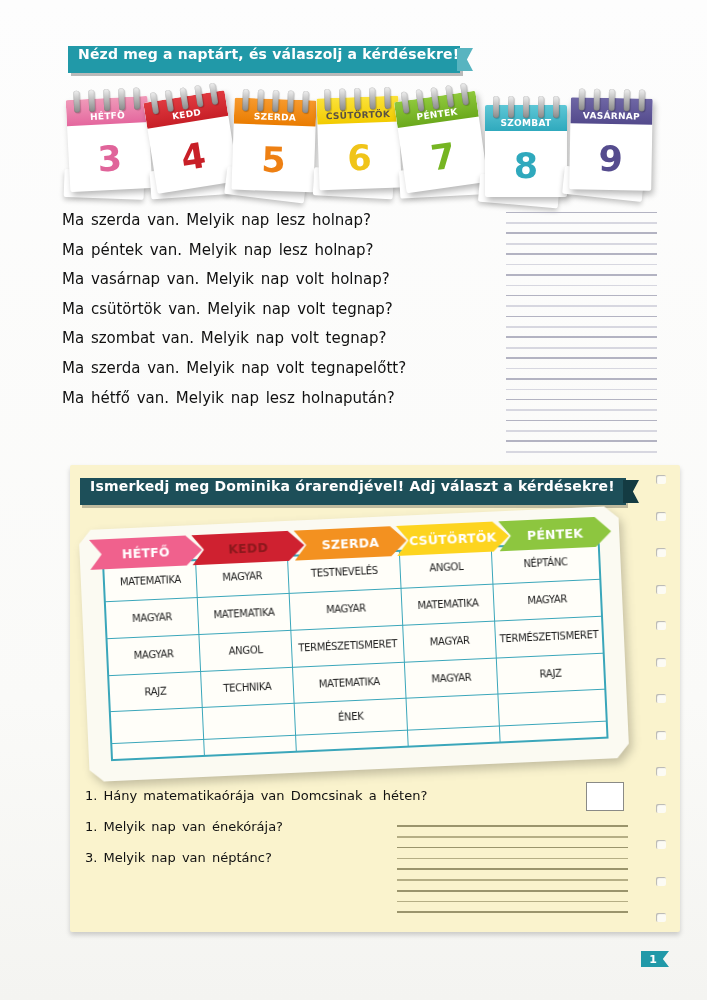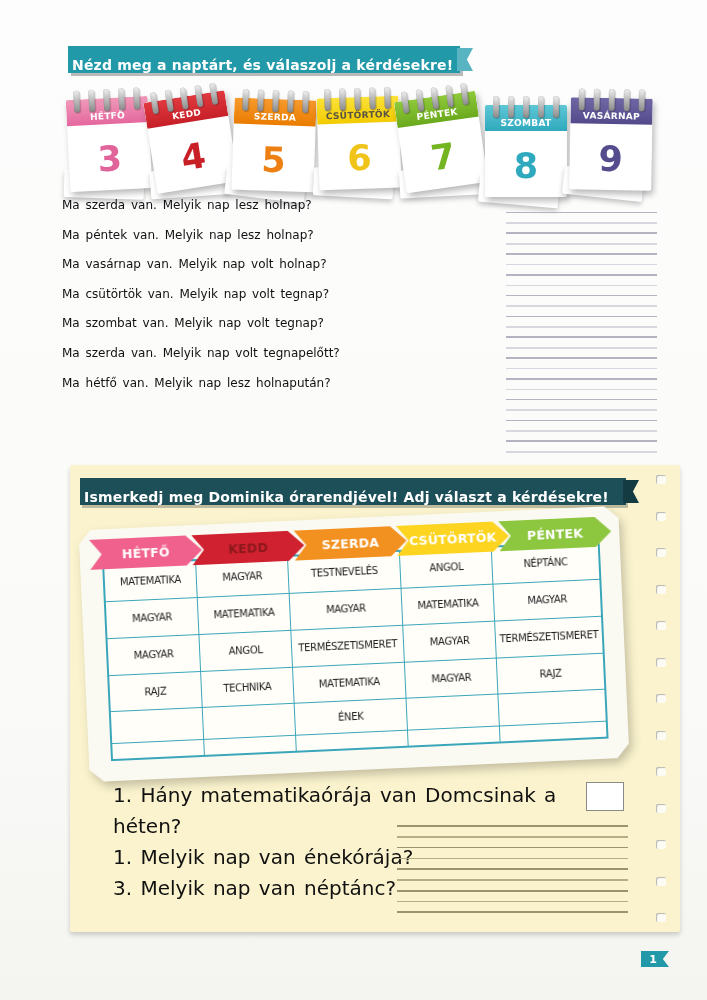--- a/index.html
+++ b/index.html
@@ -4,22 +4,22 @@
 <style>
   html,body{margin:0;padding:0;background:#ffffff;}
   .page{
     position:relative;width:707px;height:1000px;overflow:hidden;
     background:linear-gradient(180deg,#fdfdfd 0%,#fafaf8 70%,#f4f4f1 100%);
     font-family:"DejaVu Sans","Liberation Sans",sans-serif;
   }
 
   
   .banner{
-    position:absolute;height:27px;display:flex;align-items:flex-end;
-    padding:0 4px;box-sizing:border-box;white-space:nowrap;
+    position:absolute;height:27px;display:flex;align-items:flex-start;
+    padding:0 10px;box-sizing:border-box;white-space:nowrap;
     color:#fff;font-weight:bold;font-size:14px;letter-spacing:.2px;
     box-shadow:3px 3px 0 rgba(60,60,60,.35);
   }
   .banner .tail{position:absolute;top:2px;width:16px;height:23px;}
   .banner1{left:68px;top:46px;width:392px;background:#2199a8;}
   .banner1 .tail{right:-13px;background:#58b4c0;clip-path:polygon(0 0,100% 0,62% 50%,100% 100%,0 100%);}
   .banner2{left:80px;top:478px;width:546px;background:#1d4f59;box-shadow:2px 3px 0 rgba(60,60,50,.3);}
   .banner2 .tail{right:-13px;background:#143b42;clip-path:polygon(0 0,100% 0,62% 50%,100% 100%,0 100%);}
 
   
@@ -61,22 +61,22 @@
   .cal3 .num{color:#f0c419;}
   .cal3 .day{color:#5a5243;}
   .cal4 .band{background:linear-gradient(180deg,#8fc93c,#6ba91c);}
   .cal4 .num{color:#76b522;}
   .cal5 .band{background:linear-gradient(180deg,#5ec7d6,#2fa9bd);}
   .cal5 .num{color:#2fa9bd;}
   .cal6 .band{background:linear-gradient(180deg,#6f67a5,#534a8c);}
   .cal6 .num{color:#554c8e;}
 
   
-  .questions-top{position:absolute;left:62px;top:191px;width:445px;
-    font-size:12px;color:#111;line-height:29.6px;word-spacing:2px;}
+  .questions-top{position:absolute;left:62px;top:206px;width:445px;
+    font-size:15px;color:#111;line-height:29.6px;word-spacing:2px;}
   .answer-lines-top{position:absolute;left:506px;top:203px;width:151px;height:252px;
     background:repeating-linear-gradient(to bottom,
       transparent 0 8.6px,#b3b3c2 8.6px 10.2px,
       transparent 10.2px 19.2px,#d7d7e0 19.2px 20.8px);}
 
   
   .yellow-card{position:absolute;left:70px;top:465px;width:610px;height:467px;
     background:#faf3cd;border-radius:2px;
     box-shadow:0 3px 5px rgba(0,0,0,.18);}
   .yellow-card .holes{position:absolute;right:13px;top:10px;bottom:10px;width:11px;
@@ -105,21 +105,21 @@
     grid-template-rows:38fr 38fr 38fr 38fr 33fr 15fr;
     background:#fffef9;border:2px solid #3aa6ba;z-index:1;}
   .cell{border-right:1.5px solid #3aa6ba;border-bottom:1.5px solid #3aa6ba;
     display:flex;align-items:center;justify-content:center;
     font-size:10px;color:#1c1c1c;letter-spacing:-.3px;white-space:nowrap;}
   .cell:nth-child(5n){border-right:none;}
   .cell:nth-child(n+26){border-bottom:none;}
 
   
   .questions-bottom{position:absolute;left:85px;top:780px;width:520px;
-    font-size:20px;color:#111;line-height:31px;word-spacing:2px;margin-left:28px;}
+    font-size:13px;color:#111;line-height:31px;word-spacing:2px;}
   .answer-box{position:absolute;left:586px;top:782px;width:38px;height:29px;
     background:#fff;border:1.5px solid #8a8a86;box-sizing:border-box;}
   .answer-lines-bottom{position:absolute;left:397px;top:816px;width:231px;height:101px;
     background:repeating-linear-gradient(to bottom,
       transparent 0 9px,#9a946c 9px 10.8px,
       transparent 10.8px 20px,#b5ae85 20px 21.6px);}
 
   
   .page-badge{position:absolute;left:641px;top:951px;width:28px;height:16px;
     background:#2199a8;color:#fff;font-size:11px;font-weight:bold;

